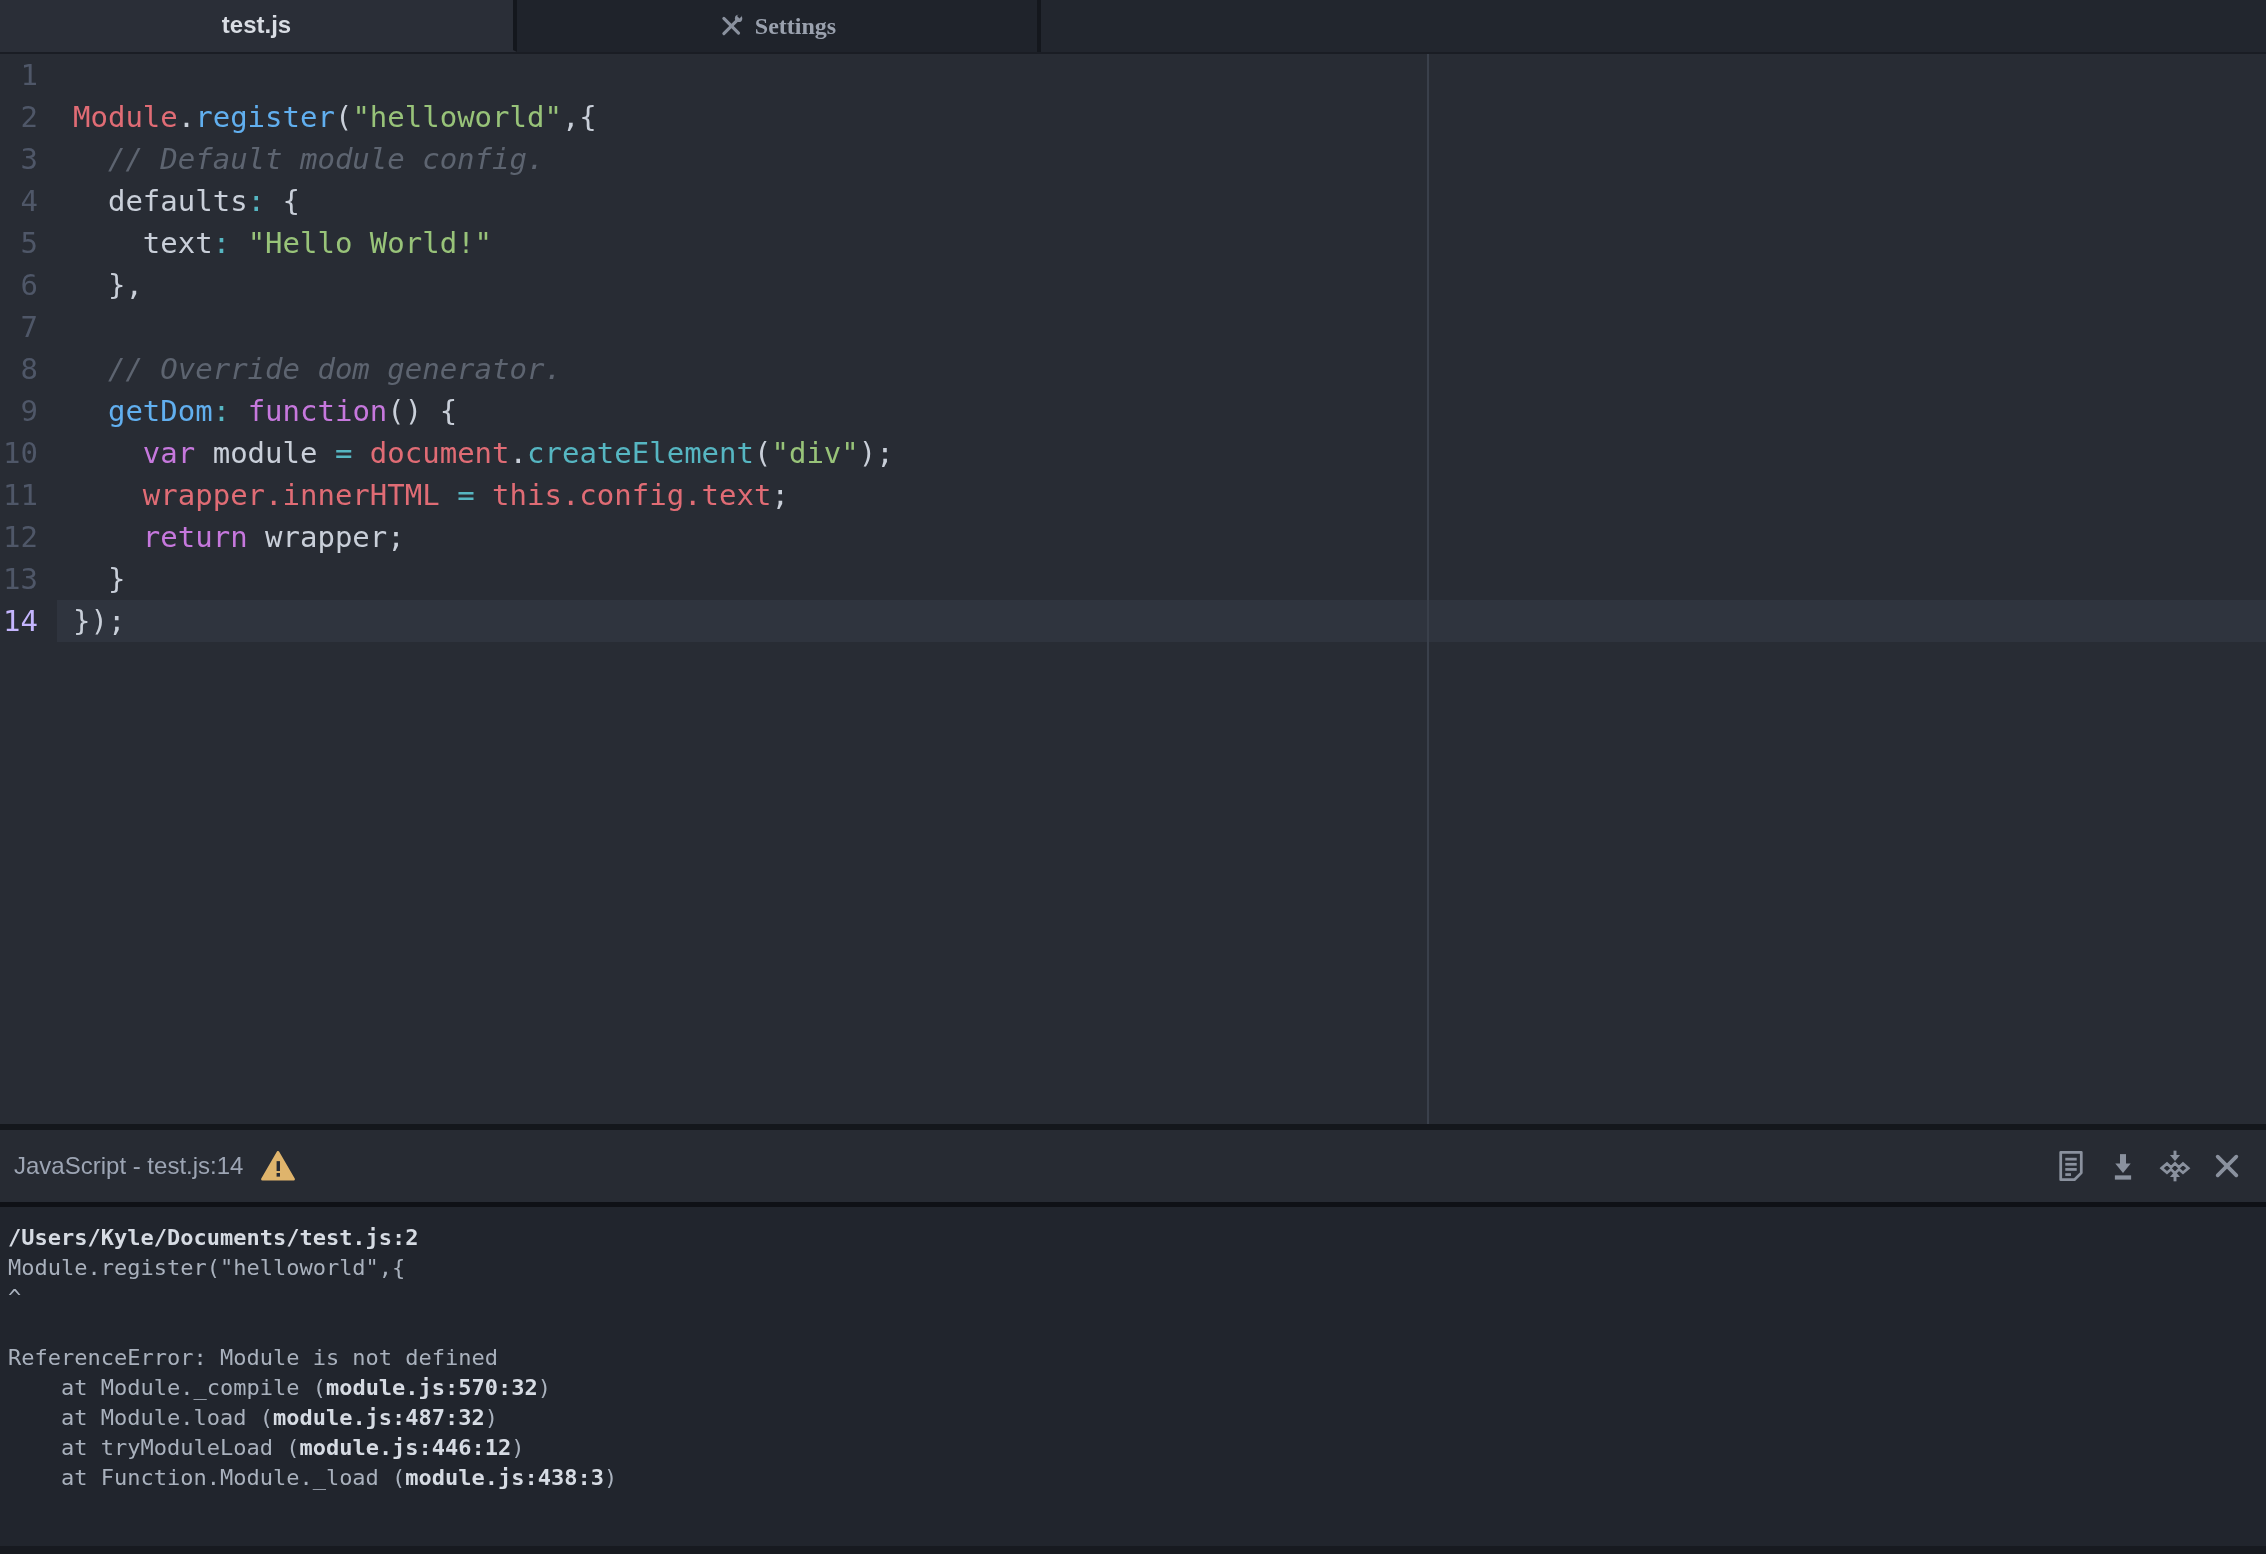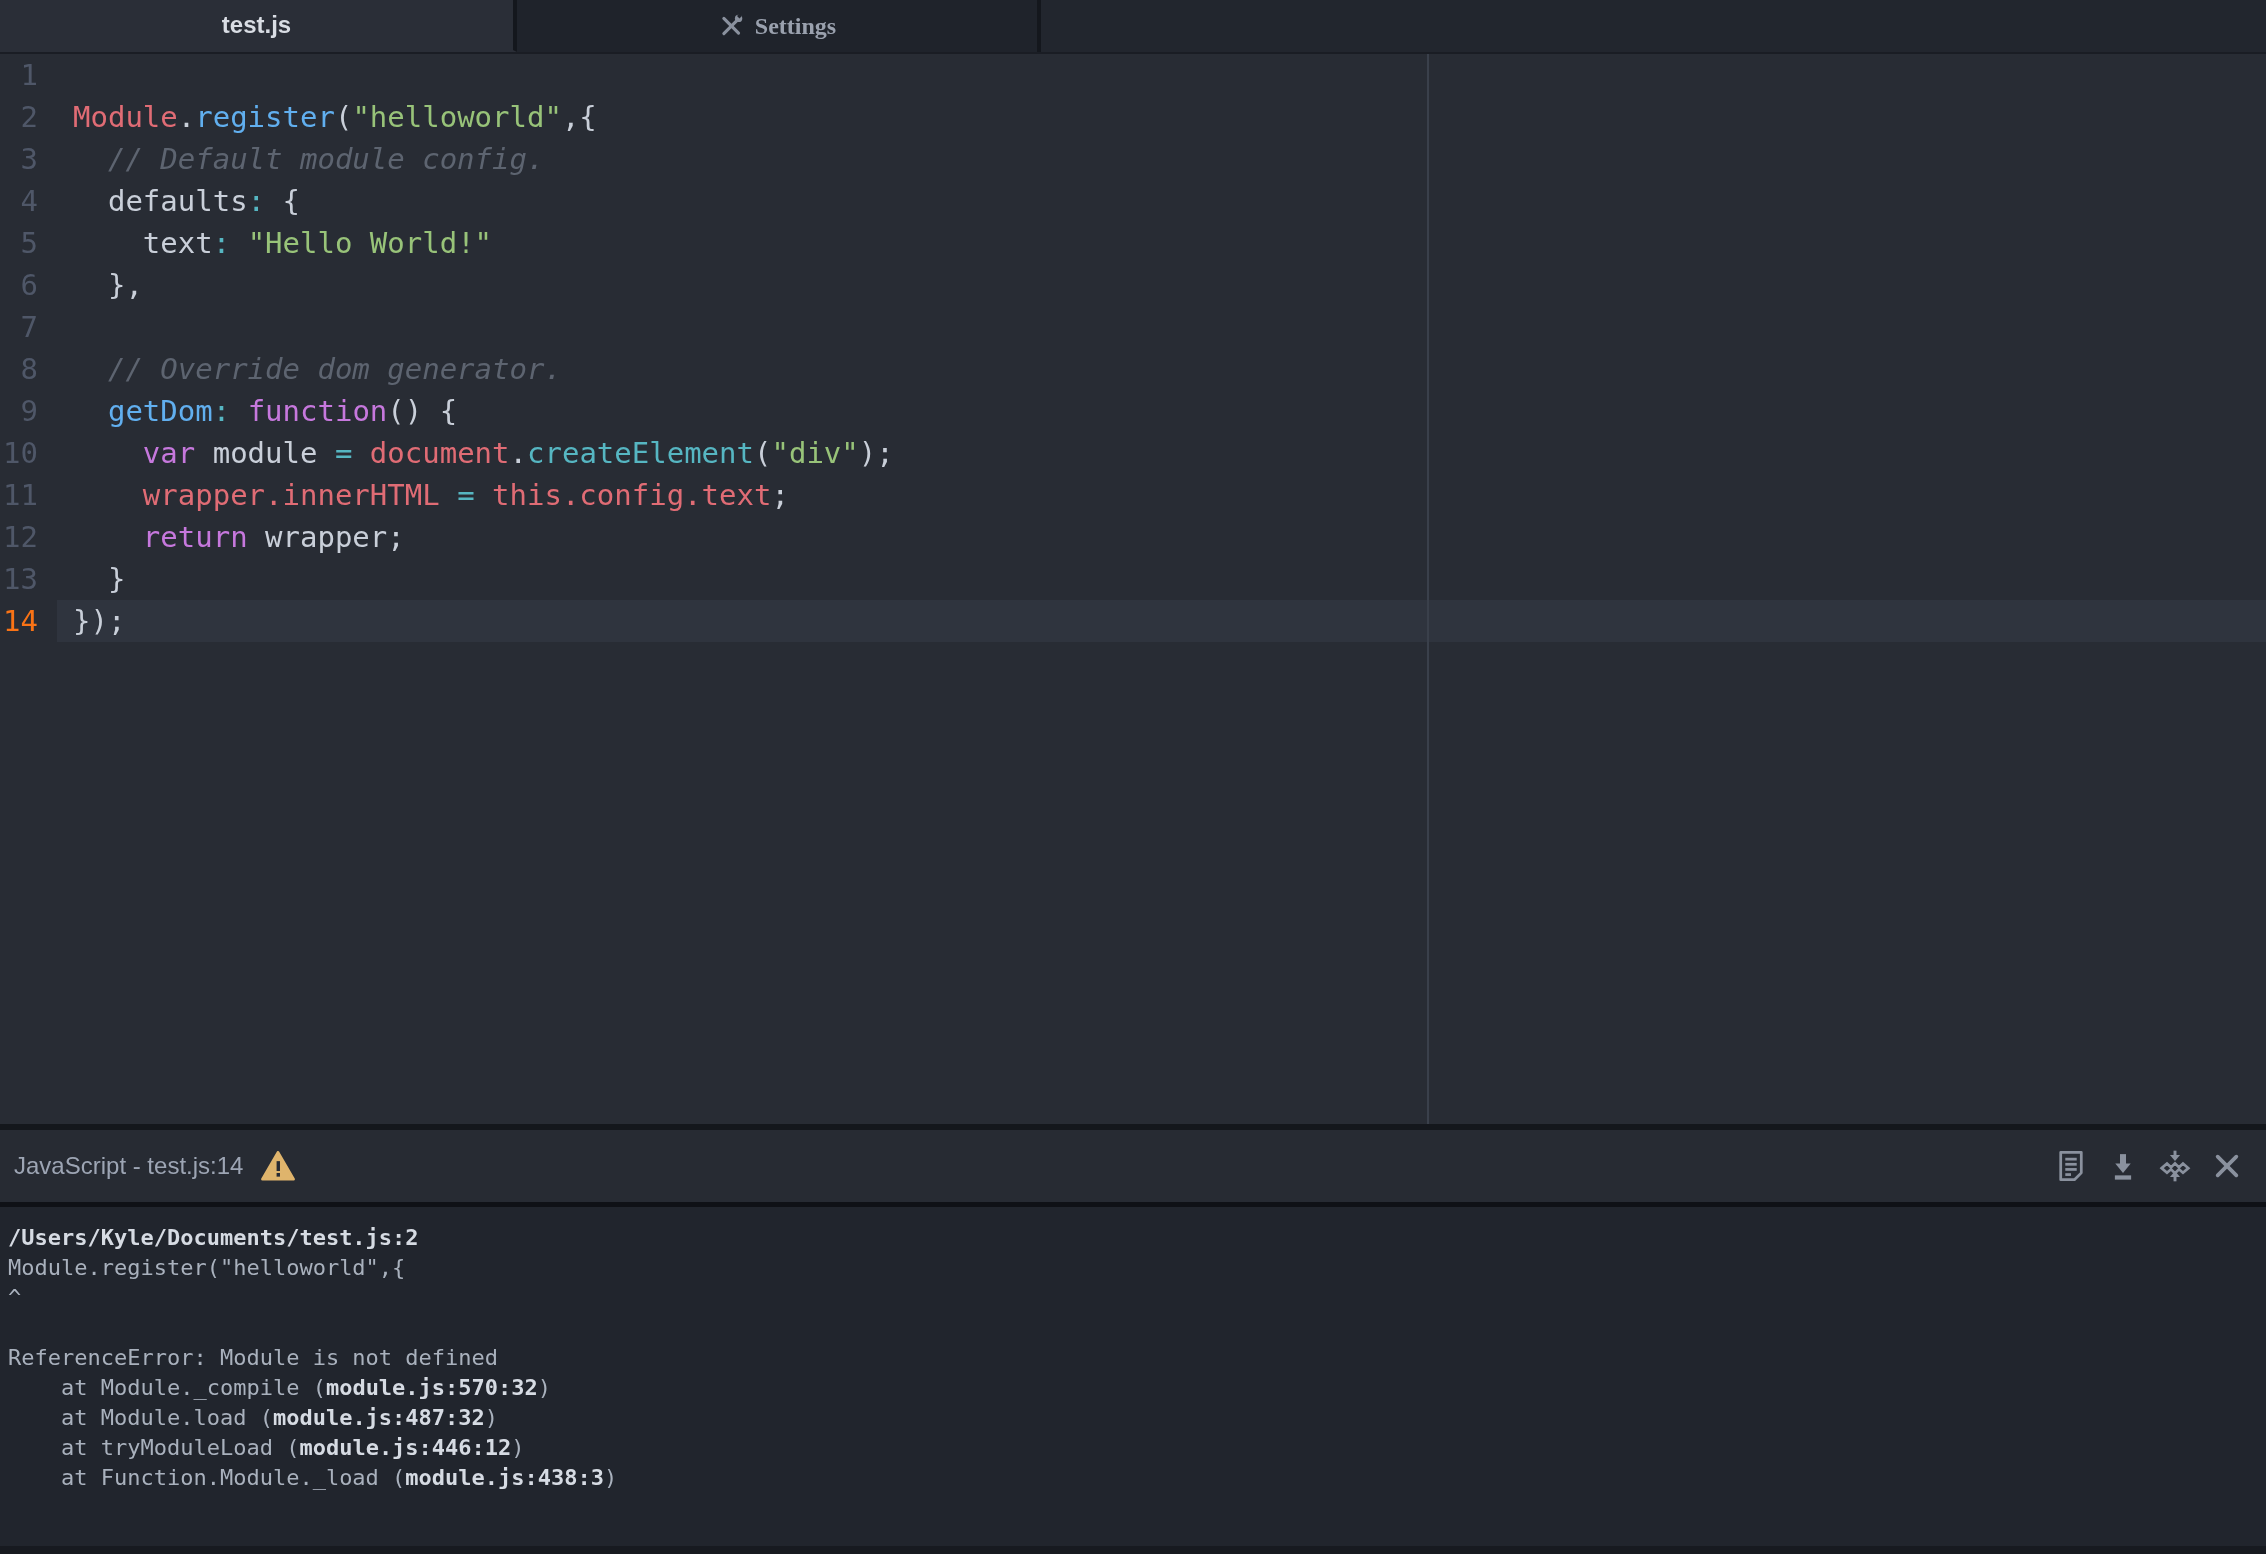--- a/index.html
+++ b/index.html
@@ -20,21 +20,21 @@
 
   
   .editor{position:absolute;top:54px;left:0;width:2266px;height:1070px;
           background:#282c34;font-family:"DejaVu Sans Mono",monospace;
           font-size:29px;line-height:42px;}
   .wrap-guide{position:absolute;top:0;bottom:0;left:1427px;width:2px;
               background:#3a404b;pointer-events:none;}
   .row{display:flex;height:42px;}
   .ln{width:57px;flex:0 0 57px;text-align:right;padding-right:19px;
       color:#4f5768;}
-  .row.active .ln{color:#f97316;}
+  .row.active .ln{color:#c4b5fd;}
   .code{flex:1;padding-left:16px;white-space:pre;color:var(--fg);}
   .row.active .code{background:#2f343e;}
   .tk-red{color:var(--red);}
   .tk-blue{color:var(--blue);}
   .tk-purple{color:var(--purple);}
   .tk-green{color:var(--green);}
   .tk-cyan{color:var(--cyan);}
   .tk-fg{color:var(--fg);}
   .tk-comment{color:var(--comment);font-style:italic;}
 

